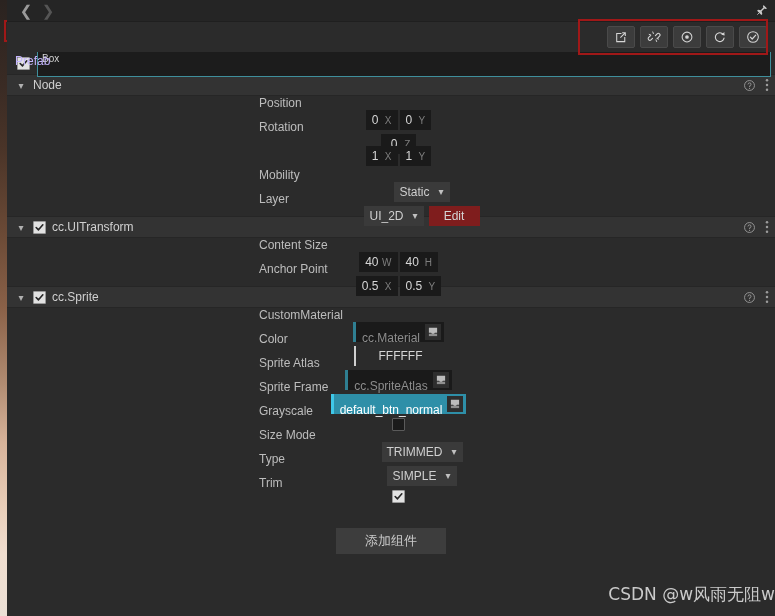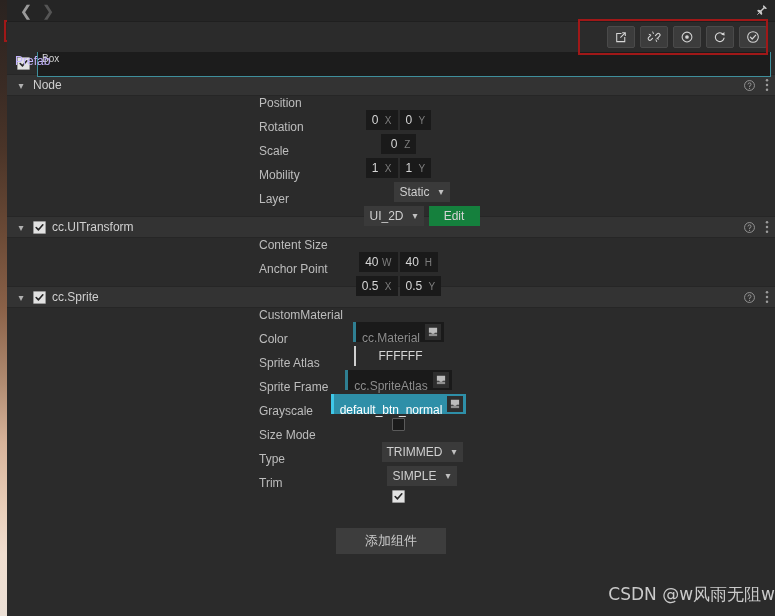--- a/index.html
+++ b/index.html
@@ -117,21 +117,21 @@
   .combo {
     position: relative; flex: 1; height: 20px; background: #3a3a3a;
     display: flex; align-items: center; padding: 0 20px 0 5px;
     color: #cfcfcf; font-size: 12px; margin-left: 47px;
   }
   .combo .chev {
     position: absolute; right: 6px; top: 50%; transform: translateY(-50%);
     color: #c0c0c0; font-size: 10px; line-height: 1;
   }
   .edit-btn {
-    width: 51px; height: 20px; background: #15803d; color: #d5d5d5;
+    width: 51px; height: 20px; background: #7f1d1d; color: #d5d5d5;
     font-size: 12px; display: flex; align-items: center; justify-content: center;
     margin-left: 3px; flex: 0 0 auto;
   }
 
   .asset {
     position: relative; flex: 1; height: 20px; background: #1a1a1a;
     border-left: 3px solid #2f7f92; display: flex; align-items: center;
     padding: 12px 24px 0 6px; color: #8d8d8d; font-size: 12px;
   }
   .asset.filled { background: #2e8fa8; color: #ffffff; border-left-color: #3fc8e8; }
@@ -276,21 +276,20 @@
           <div class="row">
             <div class="lbl">Rotation</div>
             <div class="fields">
               <div class="num indent">
                 <span>0</span>
                 <span class="axis">Z</span>
               </div>
             </div>
           </div>
           <div class="row">
-            <div class="lbl">Scale</div>
             <div class="fields">
               <div class="num">
                 <span>1</span>
                 <span class="axis">X</span>
               </div>
               <div class="num">
                 <span>1</span>
                 <span class="axis">Y</span>
               </div>
             </div>

